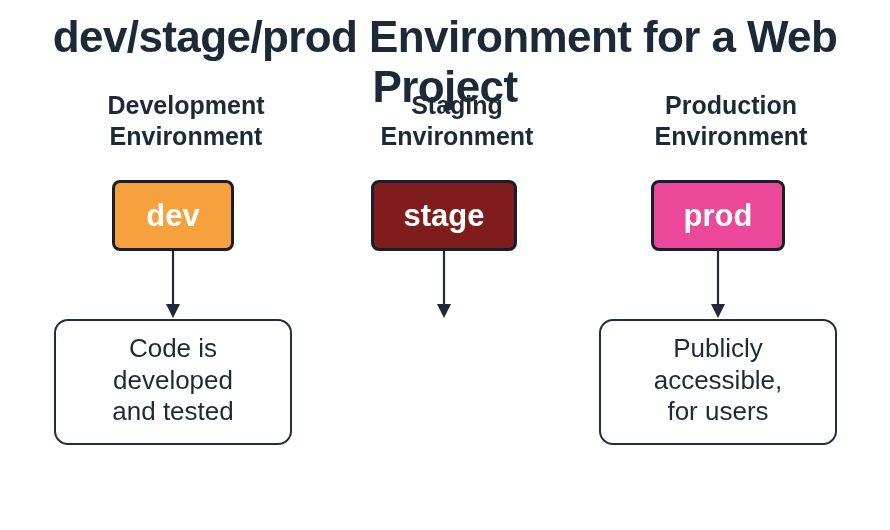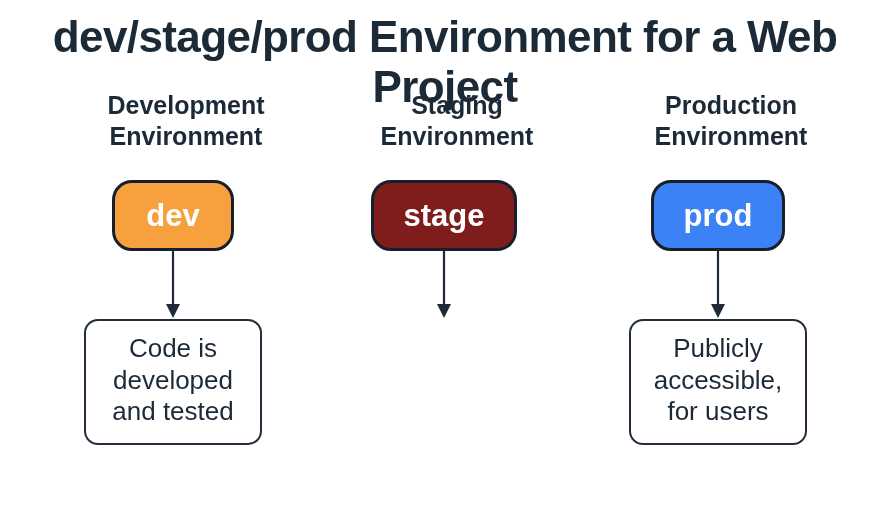--- a/index.html
+++ b/index.html
@@ -48,35 +48,35 @@
     height: 62px;
     margin-left: 26px;
   }
   .env-node {
     margin-top: 28px;
     height: 71px;
     min-width: 122px;
     box-sizing: border-box;
     padding: 0 30px;
     border: 3px solid #161f2b;
-    border-radius: 20px;
+    border-radius: 8px;
     display: flex;
     align-items: center;
     justify-content: center;
     font-size: 31px;
     font-weight: bold;
     color: #ffffff;
   }
   .flow-arrow {
     display: block;
     width: 18px;
     height: 68px;
   }
   .desc-box {
-    width: 178px;
+    width: 238px;
     height: 126px;
     box-sizing: border-box;
     border: 2px solid #232e3c;
     border-radius: 14px;
     background: #ffffff;
     text-align: center;
     padding-top: 12px;
     font-size: 26px;
     line-height: 31.5px;
     color: #1C2A38;
@@ -109,21 +109,21 @@
     <div class="env-node" style="background: #7f1d1d;">stage</div>
     <svg class="flow-arrow" viewBox="0 0 18 68" aria-hidden="true">
       <line x1="9" y1="0" x2="9" y2="55" stroke="#1e2a38" stroke-width="2.2"></line>
       <polygon points="2,53 16,53 9,67" fill="#1e2a38"></polygon>
     </svg>
   </div>
 
   <div class="column col-prod">
     <div class="col-header">Production
 Environment</div>
-    <div class="env-node" style="background: #3b82f6;">prod</div>
+    <div class="env-node" style="background: #ec4899;">prod</div>
     <svg class="flow-arrow" viewBox="0 0 18 68" aria-hidden="true">
       <line x1="9" y1="0" x2="9" y2="55" stroke="#1e2a38" stroke-width="2.2"></line>
       <polygon points="2,53 16,53 9,67" fill="#1e2a38"></polygon>
     </svg>
     <div class="desc-box">Publicly
 accessible,
 for users</div>
   </div>
 
 </div>

